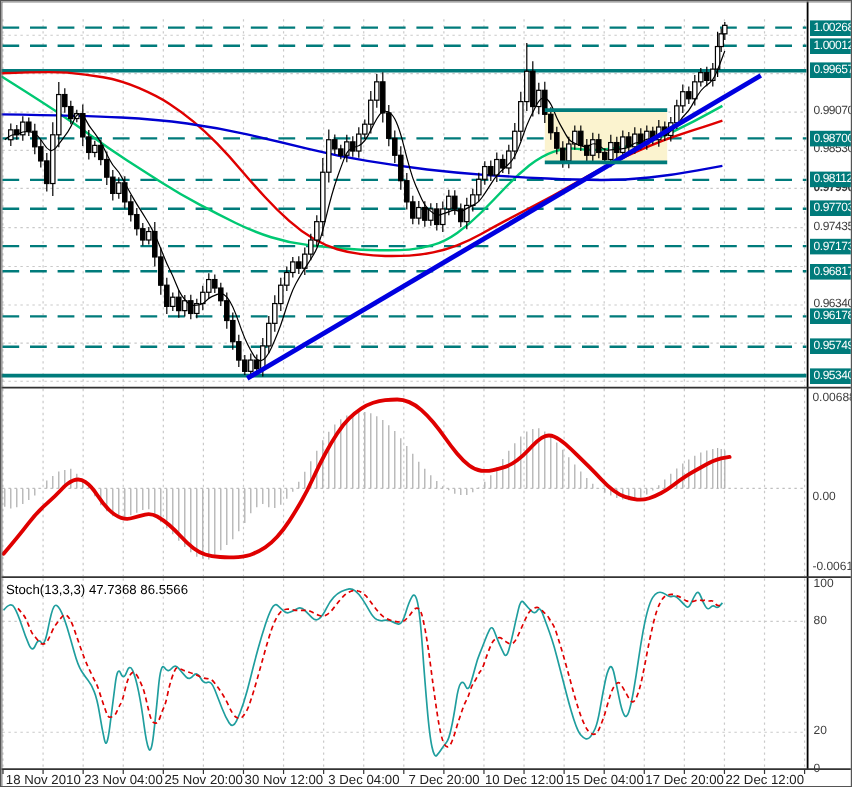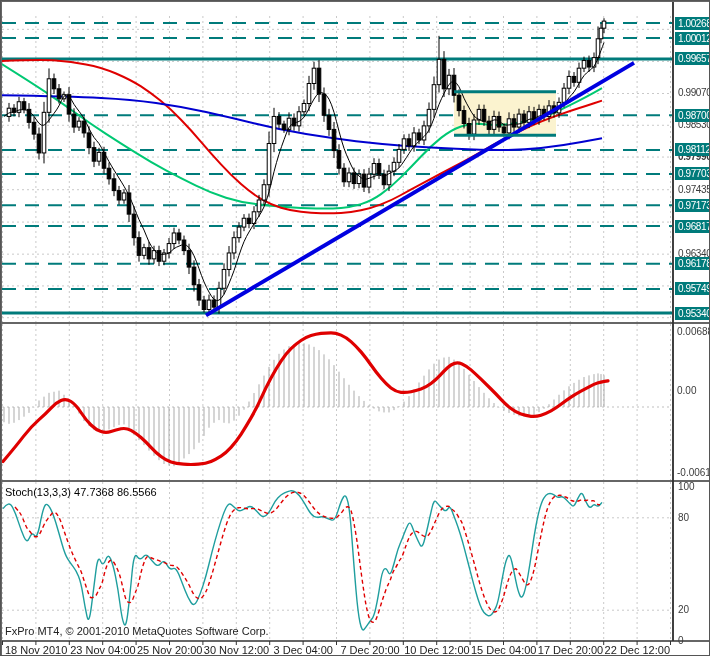--- a/index.html
+++ b/index.html
@@ -512,21 +512,20 @@
       <line x1="469.09999999999997" y1="640" x2="469.09999999999997" y2="644" stroke="#333" stroke-width="1"></line>
       <line x1="502.5" y1="640" x2="502.5" y2="644" stroke="#333" stroke-width="1"></line>
       <line x1="535.9" y1="640" x2="535.9" y2="644" stroke="#333" stroke-width="1"></line>
       <line x1="569.3" y1="640" x2="569.3" y2="644" stroke="#333" stroke-width="1"></line>
       <line x1="602.6999999999999" y1="640" x2="602.6999999999999" y2="644" stroke="#333" stroke-width="1"></line>
       <line x1="636.1" y1="640" x2="636.1" y2="644" stroke="#333" stroke-width="1"></line>
       <line x1="669.5" y1="640" x2="669.5" y2="644" stroke="#333" stroke-width="1"></line>
     </svg>
 
   <div class="ttl" style="left:4px; top:485px;">Stoch(13,3,3) 47.7368 86.5566</div>
-  <div class="ttl" style="left:4px; top:624px; color:#222;">FxPro MT4, © 2001-2010 MetaQuotes Software Corp.</div>
 
   <div class="panel-overlay" style="left:0;top:0;width:672px;height:322px;"></div>
   <div class="panel-overlay" style="left:0;top:322px;width:672px;height:158px;"></div>
   <div class="panel-overlay" style="left:0;top:480px;width:672px;height:160px;"></div>
   <div class="panel-overlay" id="price-axis" style="left:672px;top:0;width:38px;height:640px;"></div>
   <div class="panel-overlay" id="time-axis" style="left:0;top:640px;width:710px;height:16px;"></div>
 <div class="price-badge" style="top: 15.5px; background: rgb(0, 123, 123);">1.00268</div>
     <div class="price-badge" style="top: 30.5649px; background: rgb(0, 123, 123);">1.00012</div>
     <div class="price-badge" style="top: 51.4558px; background: rgb(0, 123, 123);">0.99657</div>
     <div class="price-badge" style="top: 107.773px; background: rgb(0, 123, 123);">0.98700</div>
@@ -536,21 +535,21 @@
     <div class="price-badge" style="top: 218.582px; background: rgb(0, 123, 123);">0.96817</div>
     <div class="price-badge" style="top: 256.186px; background: rgb(0, 123, 123);">0.96178</div>
     <div class="price-badge" style="top: 281.431px; background: rgb(0, 123, 123);">0.95749</div>
     <div class="price-badge" style="top: 305.5px; background: rgb(0, 123, 123);">0.95340</div>
     <div class="gray-price" style="top: 86.4992px;">0.99070</div>
     <div class="gray-price" style="top: 118.277px;">0.98530</div>
     <div class="gray-price" style="top: 150.054px; font-weight: bold;">0.97990</div>
     <div class="gray-price" style="top: 182.715px;">0.97435</div>
     <div class="gray-price" style="top: 247.153px;">0.96340</div>
     <div class="axis-label" style="left: 676px; top: 325px;">0.00688</div>
-    <div class="axis-label" style="left: 676px; top: 384px;">0.00</div>
+    <div class="axis-label" style="left: 676px; top: 408px;">0.00</div>
     <div class="axis-label" style="left: 676px; top: 466px;">-0.00611</div>
     <div class="axis-label" style="left: 677px; top: 480px;">100</div>
     <div class="axis-label" style="left: 677px; top: 510.8px; text-align: right;">80</div>
     <div class="axis-label" style="left: 677px; top: 603.2px;">20</div>
     <div class="axis-label" style="left: 677px; top: 634px;">0</div>
     <div class="time-label" style="left: 3.9px;">18 Nov 2010</div>
     <div class="time-label" style="left: 69.2px;">23 Nov 04:00</div>
     <div class="time-label" style="left: 136px;">25 Nov 20:00</div>
     <div class="time-label" style="left: 202.8px;">30 Nov 12:00</div>
     <div class="time-label" style="left: 272.6px;">3 Dec 04:00</div>

